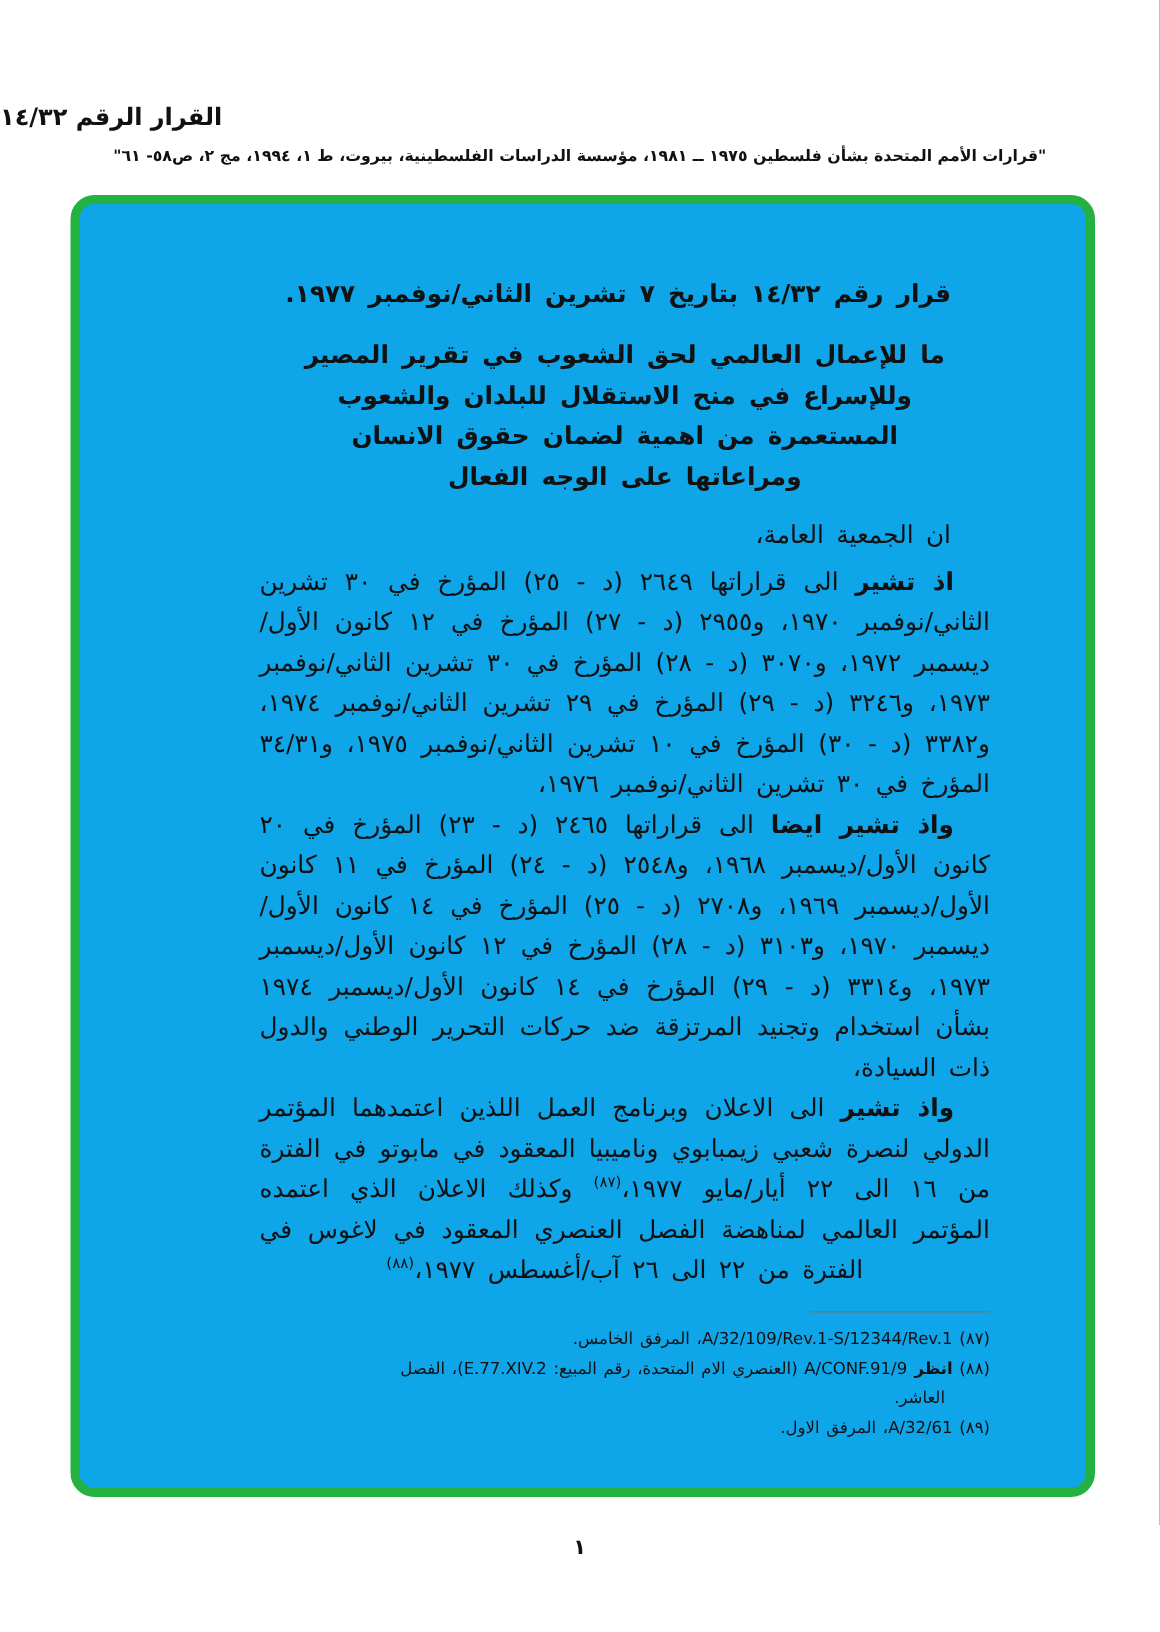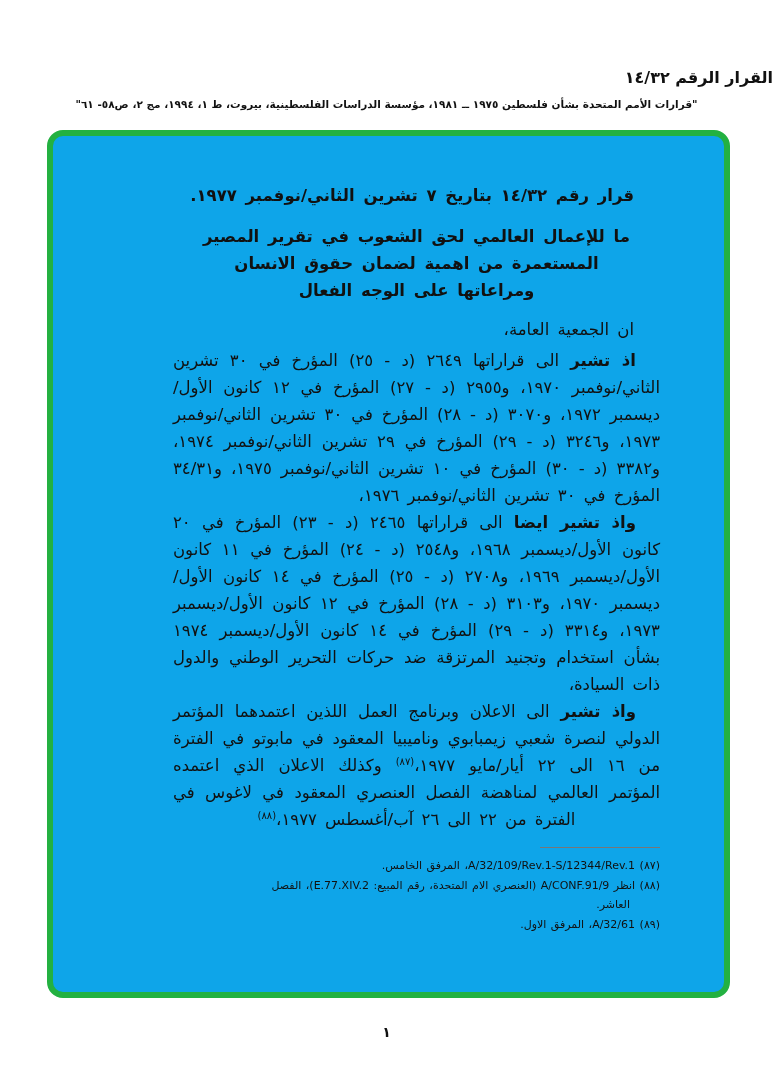--- a/index.html
+++ b/index.html
@@ -1,21 +1,21 @@
 <!DOCTYPE html>
 <html lang="ar"><head>
 <meta charset="utf-8">
 <style>
   html,body{margin:0;padding:0;}
   body{
     width:773px;height:1088px;position:relative;background:#ffffff;
     font-family:"DejaVu Sans", sans-serif;color:#111;overflow:hidden;
   }
   .header-title{
-    position:absolute;top:68px;left:0;right:0;text-align:right;
+    position:absolute;top:68px;left:0;right:0;text-align:left;
     direction:rtl;font-weight:700;font-size:16px;letter-spacing:.5px;
   }
   .source-line{
     position:absolute;top:98px;left:8px;right:8px;text-align:center;
     direction:rtl;font-weight:700;font-size:10.5px;white-space:nowrap;
   }
   .doc-frame{
     position:absolute;left:47px;top:130px;width:671px;height:856px;
     border:6px solid #23b141;border-radius:16px;background:#0ea5e9;overflow:hidden;
   }
@@ -27,37 +27,38 @@
   .doc-title{margin:0 0 12px;text-align:center;font-weight:700;line-height:27px;}
   .assembly-intro{margin:6px 0 4px;font-weight:400;text-indent:26px;text-align:right;}
   .preamble p.para{margin:0;text-indent:24px;}
   .preamble p.para:nth-of-type(3),
   .preamble p.para:nth-of-type(4){text-align-last:center;}
   .para .lead{font-weight:700;}
   sup.fn-ref{font-size:10px;line-height:0;vertical-align:super;}
   .fn-sep{width:120px;height:0;border-top:1px solid #777;margin:14px 0 8px auto;}
   .footnotes{width:420px;font-size:11px;line-height:19.5px;text-align:right;word-spacing:1px;}
   .footnote{margin:0;padding-right:30px;text-indent:-30px;}
-  .footnote .fn-bold{font-weight:400;margin-top:36px;}
+  .footnote .fn-bold{font-weight:700;margin-top:36px;}
   .page-number{
     position:absolute;top:1024px;left:0;right:0;text-align:center;
     font-size:14px;font-weight:700;
   }
 </style>
 </head>
 <body style="color: rgb(17, 17, 17);">
 
 <div class="header-title">القرار الرقم ١٤/٣٢</div>
 <div class="source-line">"قرارات الأمم المتحدة بشأن فلسطين ١٩٧٥ ــ ١٩٨١، مؤسسة الدراسات الفلسطينية، بيروت، ط ١، ١٩٩٤، مج ٢، ص٥٨- ٦١"</div>
 
 <div class="doc-frame" style="border-color: rgb(35, 177, 65);">
   <div class="doc-content">
     <p class="date-line">قرار رقم ١٤/٣٢ بتاريخ ٧ تشرين الثاني/نوفمبر ١٩٧٧.</p>
     <div class="doc-title">
         <div>ما للإعمال العالمي لحق الشعوب في تقرير المصير</div>
+        <div>وللإسراع في منح الاستقلال للبلدان والشعوب</div>
         <div>المستعمرة من اهمية لضمان حقوق الانسان</div>
         <div>ومراعاتها على الوجه الفعال</div>
       </div>
     <p class="assembly-intro">ان الجمعية العامة،</p>
     <div class="preamble">
         <p class="para"><span class="lead">اذ تشير</span><span> الى قراراتها ٢٦٤٩ (د - ٢٥) المؤرخ في ٣٠ تشرين الثاني/نوفمبر ١٩٧٠، و٢٩٥٥ (د - ٢٧) المؤرخ في ١٢ كانون الأول/ديسمبر ١٩٧٢، و٣٠٧٠ (د - ٢٨) المؤرخ في ٣٠ تشرين الثاني/نوفمبر ١٩٧٣، و٣٢٤٦ (د - ٢٩) المؤرخ في ٢٩ تشرين الثاني/نوفمبر ١٩٧٤، و٣٣٨٢ (د - ٣٠) المؤرخ في ١٠ تشرين الثاني/نوفمبر ١٩٧٥، و٣٤/٣١ المؤرخ في ٣٠ تشرين الثاني/نوفمبر ١٩٧٦،</span></p>
         <p class="para"><span class="lead">واذ تشير ايضا</span><span> الى قراراتها ٢٤٦٥ (د - ٢٣) المؤرخ في ٢٠ كانون الأول/ديسمبر ١٩٦٨، و٢٥٤٨ (د - ٢٤) المؤرخ في ١١ كانون الأول/ديسمبر ١٩٦٩، و٢٧٠٨ (د - ٢٥) المؤرخ في ١٤ كانون الأول/ديسمبر ١٩٧٠، و٣١٠٣ (د - ٢٨) المؤرخ في ١٢ كانون الأول/ديسمبر ١٩٧٣، و٣٣١٤ (د - ٢٩) المؤرخ في ١٤ كانون الأول/ديسمبر ١٩٧٤ بشأن استخدام وتجنيد المرتزقة ضد حركات التحرير الوطني والدول ذات السيادة،</span></p>
         <p class="para"><span class="lead">واذ تشير</span><span> الى الاعلان وبرنامج العمل اللذين اعتمدهما المؤتمر الدولي لنصرة شعبي زيمبابوي وناميبيا المعقود في مابوتو في الفترة من ١٦ الى ٢٢ أيار/مايو ١٩٧٧،</span><sup class="fn-ref">(٨٧)</sup><span> وكذلك الاعلان الذي اعتمده المؤتمر العالمي لمناهضة الفصل العنصري المعقود في لاغوس في الفترة من ٢٢ الى ٢٦ آب/أغسطس ١٩٧٧،</span><sup class="fn-ref">(٨٨)</sup></p>
       </div>
     <div class="fn-sep" style="border-top-color: rgb(119, 119, 119);"></div>

